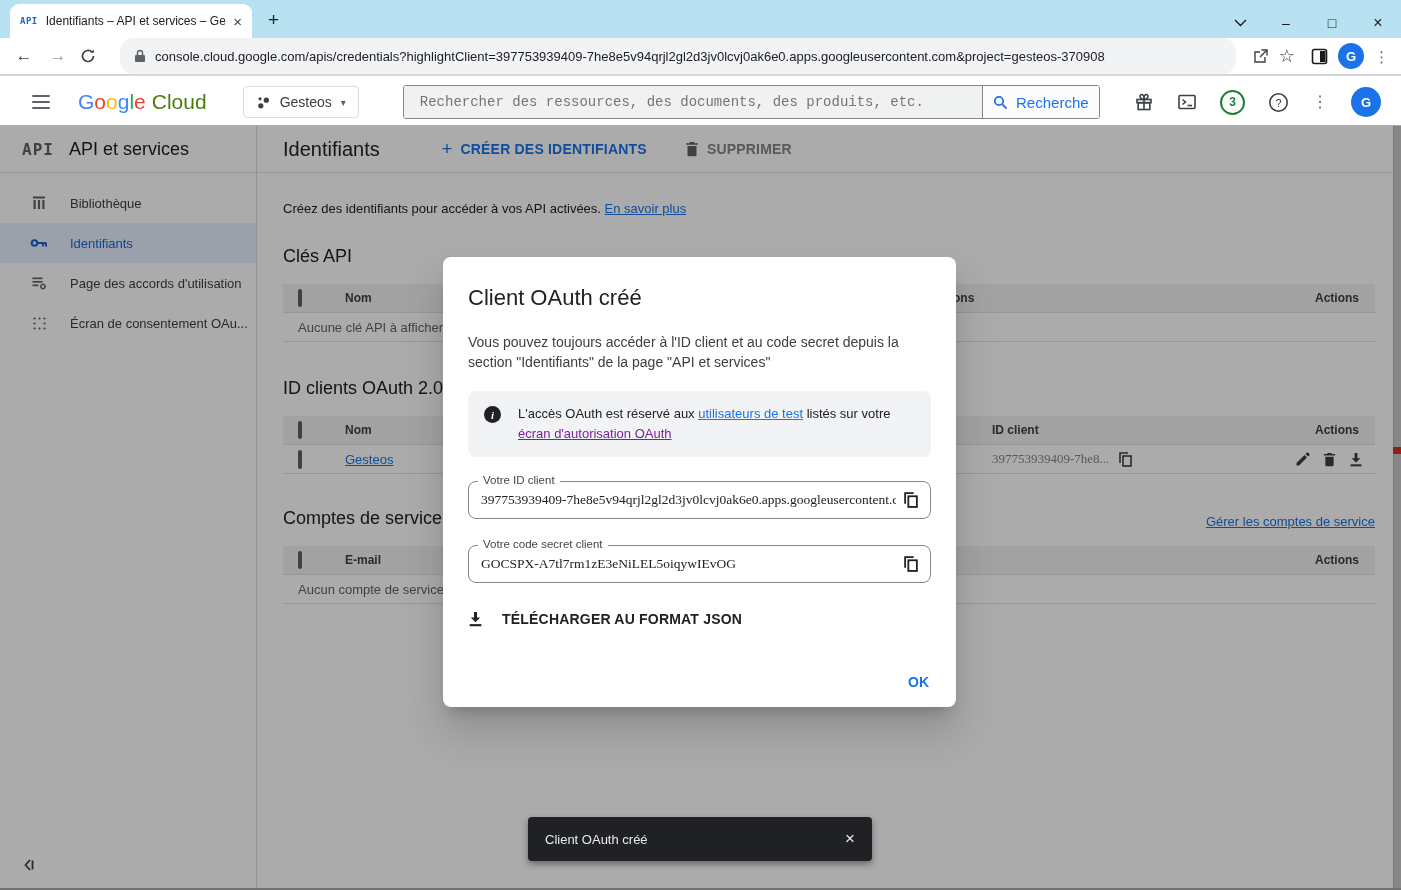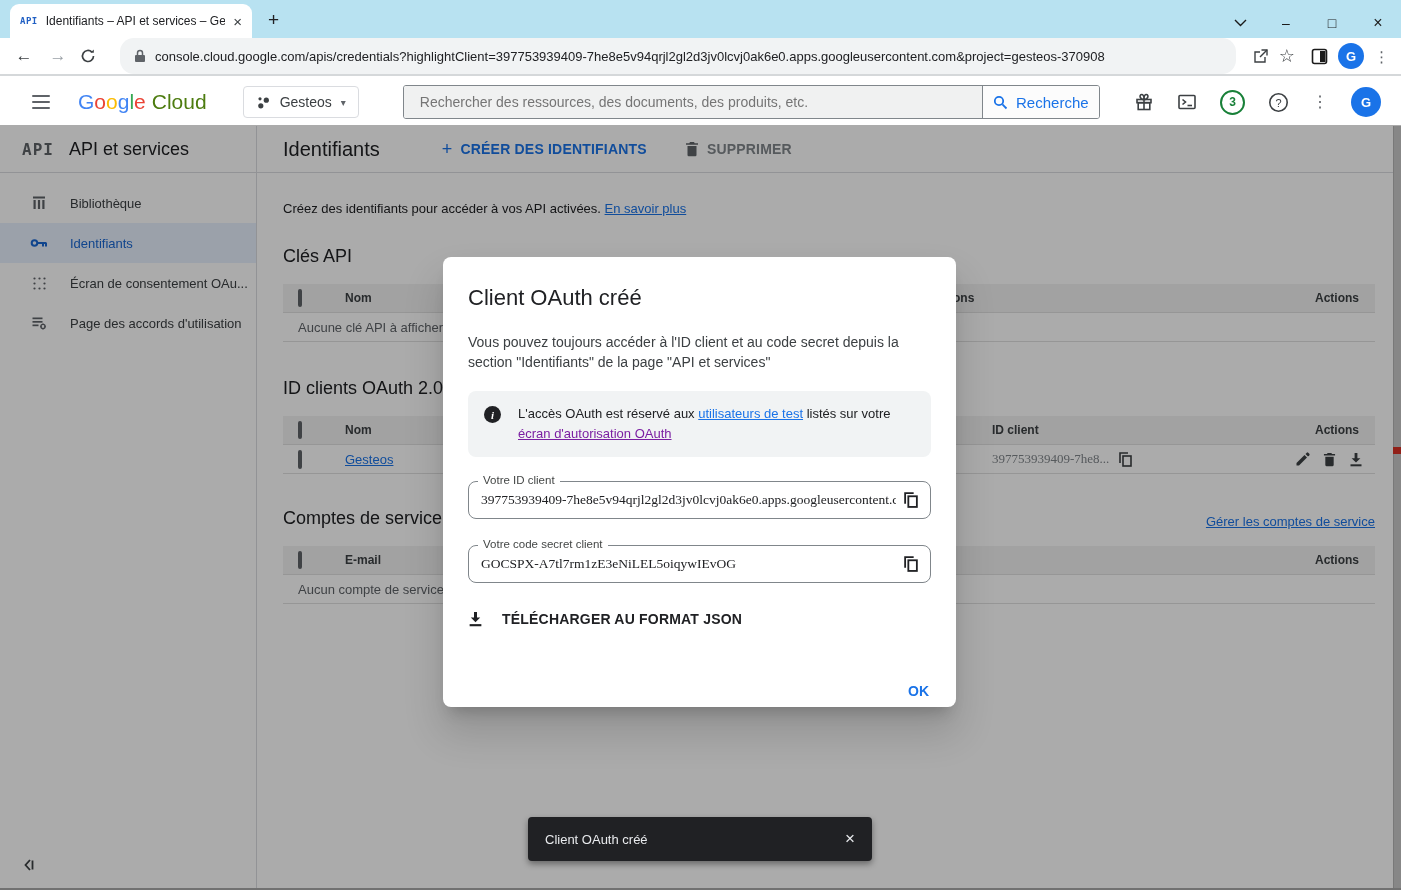--- a/index.html
+++ b/index.html
@@ -25,21 +25,21 @@
 
 .gcp-header{position:absolute;top:78px;left:0;width:1401px;height:48px;background:#fff;display:flex;align-items:center;padding:0 20px}
 .burger{width:18px;display:flex;flex-direction:column;gap:4px;margin-left:12px}
 .burger span{height:2px;background:#5f6368;border-radius:1px}
 .gcloud-logo{display:flex;align-items:baseline;font-size:21px;margin-left:28px;letter-spacing:0}
 .gcloud-logo .cl{color:#4d7c0f;margin-left:6px}
 .proj-btn{margin-left:36px;height:32px;border:1px solid #dadce0;border-radius:4px;display:flex;align-items:center;gap:9px;padding:0 12px}
 .proj-name{font-size:14px;color:#3c4043}
 .proj-caret{font-size:10px;color:#5f6368}
 .searchwrap{margin-left:44px;width:697px;height:34px;border:1px solid #80868b;border-radius:3px;display:flex;align-items:stretch;overflow:hidden}
-.searchin{flex:1;background:#f0f1f1;border:none;outline:none;padding:8px 16px;font-size:14px;color:#5f6368;font-family:Liberation Sans, sans-serif}
+.searchin{flex:1;background:#f0f1f1;border:none;outline:none;padding:8px 16px;font-size:14px;color:#5f6368;font-family:Liberation Mono, monospace}
 .searchbtn{width:117px;background:#fcfcfc;border-left:1px solid #80868b;display:flex;align-items:center;justify-content:center;gap:8px;color:#1a73e8;font-size:15px}
 .hdr-icons{margin-left:auto;display:flex;align-items:center;gap:23px}
 .badge3{width:25px;height:25px;border:2px solid #188038;border-radius:50%;color:#188038;font-size:12px;font-weight:bold;display:flex;align-items:center;justify-content:center}
 
 .console{position:absolute;top:126px;left:0;width:1401px;height:764px;background:#fff}
 .sidebar{position:absolute;top:0;left:0;width:257px;height:764px;background:#fff;border-right:1px solid #dadce0}
 .sb-head{height:47px;display:flex;align-items:center;gap:15px;padding-left:22px;border-bottom:1px solid #dadce0}
 .sb-api{font-family:"DejaVu Sans Mono",monospace;font-weight:bold;font-size:16px;color:#5f6368;letter-spacing:1px}
 .sb-title{font-size:18px;color:#202124}
 .sb-items{margin-top:10px}
@@ -88,21 +88,21 @@
 .dlg-body{margin-top:21px;font-size:14px;line-height:20px;color:#3c4043;width:452px}
 .notice{margin-top:19px;background:#f1f3f4;border-radius:8px;padding:13px 16px;display:flex;gap:17px}
 .info-ic{width:17px;height:17px;border-radius:50%;background:#202124;color:#fff;font-size:11px;font-weight:bold;display:flex;align-items:center;justify-content:center;flex:none;margin-top:2px;font-family:"Liberation Serif",serif;font-style:italic}
 .notice-txt{font-size:13px;line-height:20px;color:#202124;width:385px}
 .field{position:relative;margin-top:24px;height:38px;border:1px solid #80868b;border-radius:8px;display:flex;align-items:center;padding:12px 12px;gap:8px}
 .field+.field{margin-top:26px}
 .f-label{position:absolute;top:-8px;left:9px;background:#fff;padding:0 5px;font-size:11.5px;color:#444746}
 .f-val{flex:1;font-size:13.5px;color:#202124;white-space:nowrap;overflow:hidden}
 .copybtn{color:#202124;flex:none}
 .dl-row{margin-top:28px;display:flex;align-items:center;gap:19px;color:#202124;font-size:14px;font-weight:bold;letter-spacing:0.2px}
-.okbtn{position:absolute;right:27px;bottom:8px;color:#1a73e8;font-size:14px;font-weight:bold}
+.okbtn{position:absolute;right:27px;bottom:17px;color:#1a73e8;font-size:14px;font-weight:bold}
 
 .toast{position:absolute;left:528px;top:817px;width:344px;height:44px;background:#202124;border-radius:4px;display:flex;align-items:center;padding:0 17px;z-index:110;box-shadow:0 3px 6px rgba(0,0,0,.4)}
 .toast-msg{font-size:13px;color:#e8eaed}
 .toast-x{margin-left:auto;color:#e8eaed;font-size:17px}
 </style>
 </head>
 <body>
 
 <div class="tabstrip">
   <div class="tab">
@@ -248,44 +248,44 @@
               <circle cx="4.5" cy="6" r="2.8"></circle>
               <path d="M7.5 6h9"></path>
               <path d="M13 6v3.5"></path>
               <path d="M16 6v3.5"></path>
             </svg>
         </span>
         <span>Identifiants</span>
       </div>
       <div class="sb-item">
         <span class="ic">
+          <svg width="16" height="16" viewBox="0 0 16 16" fill="currentColor">
+              <rect x="1.5" y="2.5" width="10" height="1.7"></rect>
+              <rect x="1.5" y="6" width="10" height="1.7"></rect>
+              <rect x="1.5" y="9.5" width="6" height="1.7"></rect>
+              <circle cx="12" cy="11.5" r="2.1" fill="none" stroke="currentColor" stroke-width="1.4"></circle>
+              <path d="M12 8.6v1.2M12 13.2v1.2M9.4 11.5h1.2M13.4 11.5h1.2" stroke="currentColor" stroke-width="1.2"></path>
+            </svg>
+        </span>
+        <span>Page des accords d'utilisation</span>
+      </div>
+      <div class="sb-item">
+        <span class="ic">
           <svg width="15" height="15" viewBox="0 0 15 15" fill="currentColor">
               <circle cx="2.5" cy="2.5" r="1.1"></circle>
               <circle cx="7.5" cy="2.5" r="1.1"></circle>
               <circle cx="12.5" cy="2.5" r="1.1"></circle>
               <circle cx="2.5" cy="7.5" r="1.1"></circle>
               <circle cx="12.5" cy="7.5" r="1.1"></circle>
               <circle cx="2.5" cy="12.5" r="1.1"></circle>
               <circle cx="7.5" cy="12.5" r="1.1"></circle>
               <circle cx="12.5" cy="12.5" r="1.1"></circle>
             </svg>
         </span>
         <span>Écran de consentement OAu...</span>
-      </div>
-      <div class="sb-item">
-        <span class="ic">
-          <svg width="16" height="16" viewBox="0 0 16 16" fill="currentColor">
-              <rect x="1.5" y="2.5" width="10" height="1.7"></rect>
-              <rect x="1.5" y="6" width="10" height="1.7"></rect>
-              <rect x="1.5" y="9.5" width="6" height="1.7"></rect>
-              <circle cx="12" cy="11.5" r="2.1" fill="none" stroke="currentColor" stroke-width="1.4"></circle>
-              <path d="M12 8.6v1.2M12 13.2v1.2M9.4 11.5h1.2M13.4 11.5h1.2" stroke="currentColor" stroke-width="1.2"></path>
-            </svg>
-        </span>
-        <span>Page des accords d'utilisation</span>
       </div>
     </div>
     <span class="collapse">
       <svg width="14" height="14" viewBox="0 0 14 14" fill="none" stroke="currentColor" stroke-width="1.8">
           <path d="M8 2L3.5 7 8 12"></path>
           <path d="M10.5 2.5v9"></path>
         </svg>
     </span>
   </div>
 

